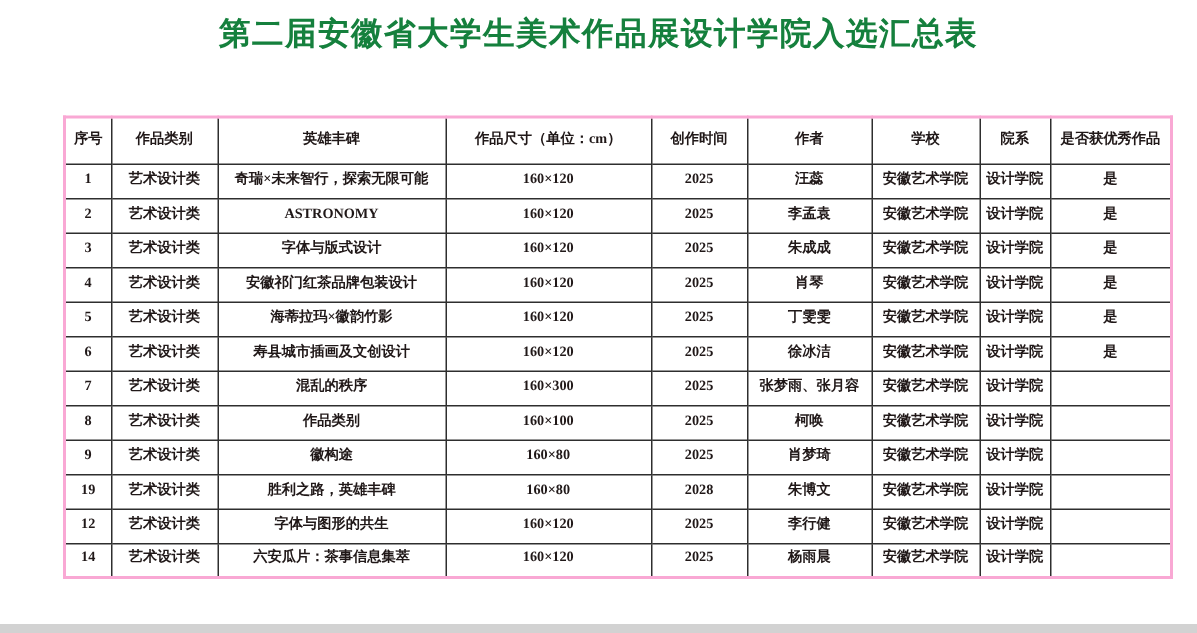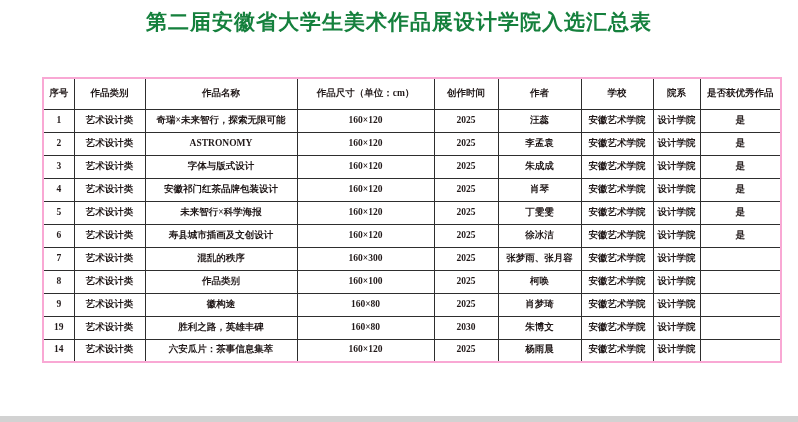--- a/index.html
+++ b/index.html
@@ -65,21 +65,21 @@
       <col style="width:64px">
       <col style="width:83px">
       <col style="width:72px">
       <col style="width:47px">
       <col style="width:81px">
     </colgroup>
     <thead>
       <tr>
           <th>序号</th>
           <th>作品类别</th>
-          <th>作品名称</th>
+          <th>英雄丰碑</th>
           <th>作品尺寸（单位：cm）</th>
           <th>创作时间</th>
           <th>作者</th>
           <th>学校</th>
           <th>院系</th>
           <th>是否获优秀作品</th>
         </tr>
     </thead>
     <tbody>
         <tr>
@@ -122,21 +122,21 @@
       <td>160×120</td>
       <td>2025</td>
       <td>肖琴</td>
       <td>安徽艺术学院</td>
       <td>设计学院</td>
       <td>是</td>
     </tr>
         <tr>
       <td>5</td>
       <td>艺术设计类</td>
-      <td>未来智行×科学海报</td>
+      <td>海蒂拉玛×徽韵竹影</td>
       <td>160×120</td>
       <td>2025</td>
       <td>丁雯雯</td>
       <td>安徽艺术学院</td>
       <td>设计学院</td>
       <td>是</td>
     </tr>
         <tr>
       <td>6</td>
       <td>艺术设计类</td>
@@ -179,22 +179,33 @@
       <td>肖梦琦</td>
       <td>安徽艺术学院</td>
       <td>设计学院</td>
       <td></td>
     </tr>
         <tr>
       <td>19</td>
       <td>艺术设计类</td>
       <td>胜利之路，英雄丰碑</td>
       <td>160×80</td>
-      <td>2030</td>
+      <td>2028</td>
       <td>朱博文</td>
+      <td>安徽艺术学院</td>
+      <td>设计学院</td>
+      <td></td>
+    </tr>
+        <tr>
+      <td>12</td>
+      <td>艺术设计类</td>
+      <td>字体与图形的共生</td>
+      <td>160×120</td>
+      <td>2025</td>
+      <td>李行健</td>
       <td>安徽艺术学院</td>
       <td>设计学院</td>
       <td></td>
     </tr>
         <tr>
       <td>14</td>
       <td>艺术设计类</td>
       <td>六安瓜片：茶事信息集萃</td>
       <td>160×120</td>
       <td>2025</td>

